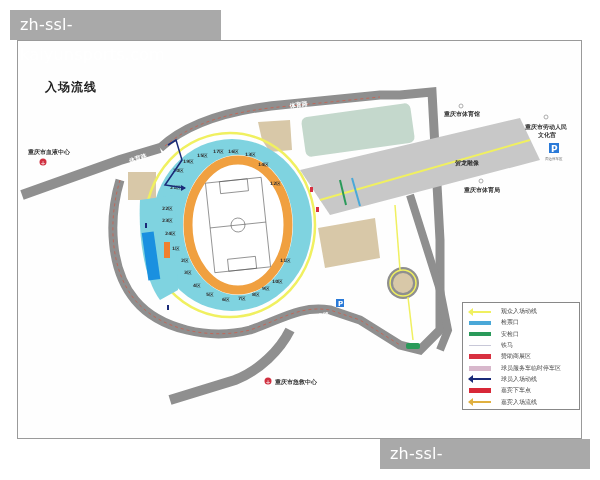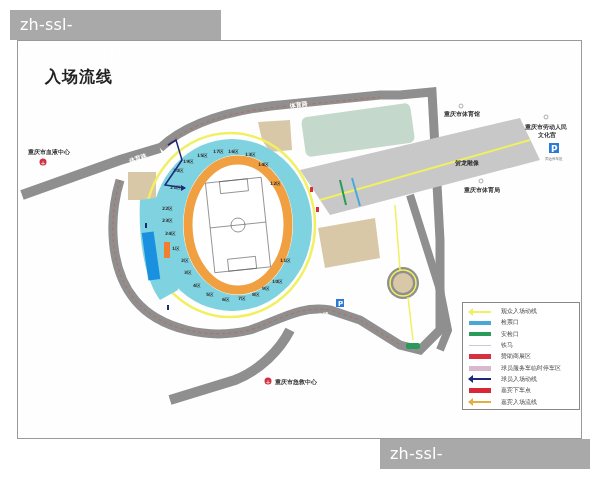--- a/index.html
+++ b/index.html
@@ -11,21 +11,21 @@
       letter-spacing: 0.2px; line-height: 30px; padding: 0 10px; box-sizing: border-box;
       z-index: 5;
     }
     .wm-top { left: 10px; top: 10px; width: 211px; height: 30px; }
     .wm-bottom { left: 380px; top: 439px; width: 210px; height: 30px; }
     .frame {
       position: absolute; left: 17px; top: 40px; width: 565px; height: 399px;
       border: 1px solid #9a9a9a; box-sizing: border-box; background: #fefefe;
     }
     .map-title {
-      position: absolute; left: 45px; top: 67px; font-size: 16px; font-weight: bold;
+      position: absolute; left: 45px; top: 79px; font-size: 12px; font-weight: bold;
       color: #222222; letter-spacing: 1px; z-index: 3;
     }
     svg.map { position: absolute; left: 0; top: 0; }
     .lbl { font-family: "DejaVu Sans", sans-serif; fill: #333333; font-weight: bold; }
     .legend {
       position: absolute; left: 462px; top: 302px; width: 118px; height: 108px;
       border: 1px solid #888888; background: #ffffff; box-sizing: border-box;
       padding: 3px 6px; z-index: 4;
     }
     .legend-row { display: flex; align-items: center; height: 11.3px; }

